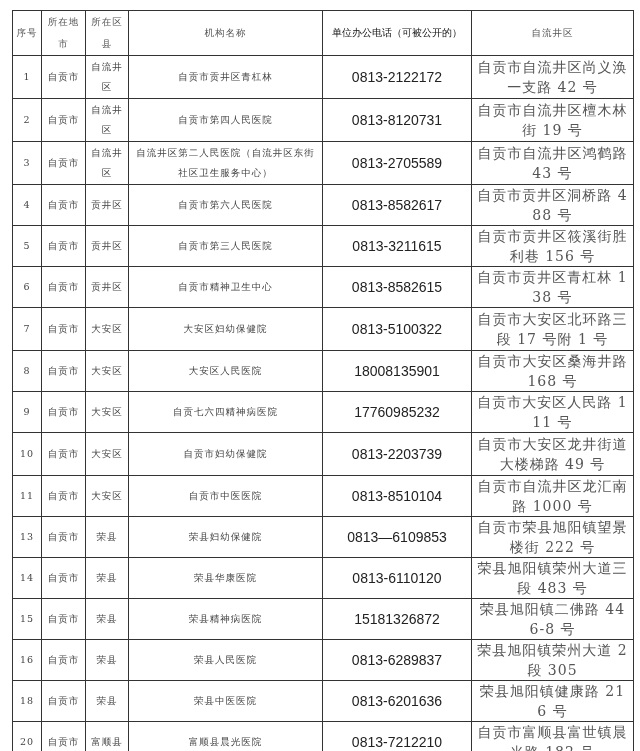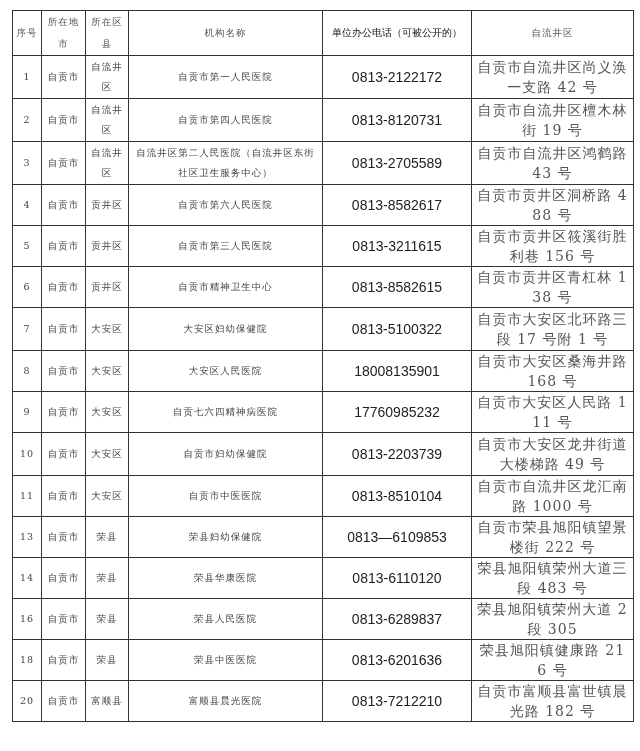--- a/index.html
+++ b/index.html
@@ -51,21 +51,21 @@
         <th>机构名称</th>
         <th class="phone-h">单位办公电话（可被公开的）</th>
         <th>自流井区</th>
       </tr>
     </thead>
     <tbody id="tbody">
         <tr class="r2">
           <td>1</td>
           <td>自贡市</td>
           <td>自流井区</td>
-          <td>自贡市第一人民医院</td>
+          <td>自贡市贡井区青杠林</td>
           <td class="phone">0813-2122172</td>
           <td class="addr">自贡市自流井区尚义涣一支路 42 号</td>
         </tr>
         <tr class="r2">
           <td>2</td>
           <td>自贡市</td>
           <td>自流井区</td>
           <td>自贡市第四人民医院</td>
           <td class="phone">0813-8120731</td>
           <td class="addr">自贡市自流井区檀木林街 19 号</td>
@@ -152,20 +152,28 @@
         </tr>
         <tr class="r1">
           <td>14</td>
           <td>自贡市</td>
           <td>荣县</td>
           <td>荣县华康医院</td>
           <td class="phone">0813-6110120</td>
           <td class="addr">荣县旭阳镇荣州大道三段 483 号</td>
         </tr>
         <tr class="r1">
+          <td>15</td>
+          <td>自贡市</td>
+          <td>荣县</td>
+          <td>荣县精神病医院</td>
+          <td class="phone">15181326872</td>
+          <td class="addr">荣县旭阳镇二佛路 446-8 号</td>
+        </tr>
+        <tr class="r1">
           <td>16</td>
           <td>自贡市</td>
           <td>荣县</td>
           <td>荣县人民医院</td>
           <td class="phone">0813-6289837</td>
           <td class="addr">荣县旭阳镇荣州大道 2 段 305</td>
         </tr>
         <tr class="r1">
           <td>18</td>
           <td>自贡市</td>

